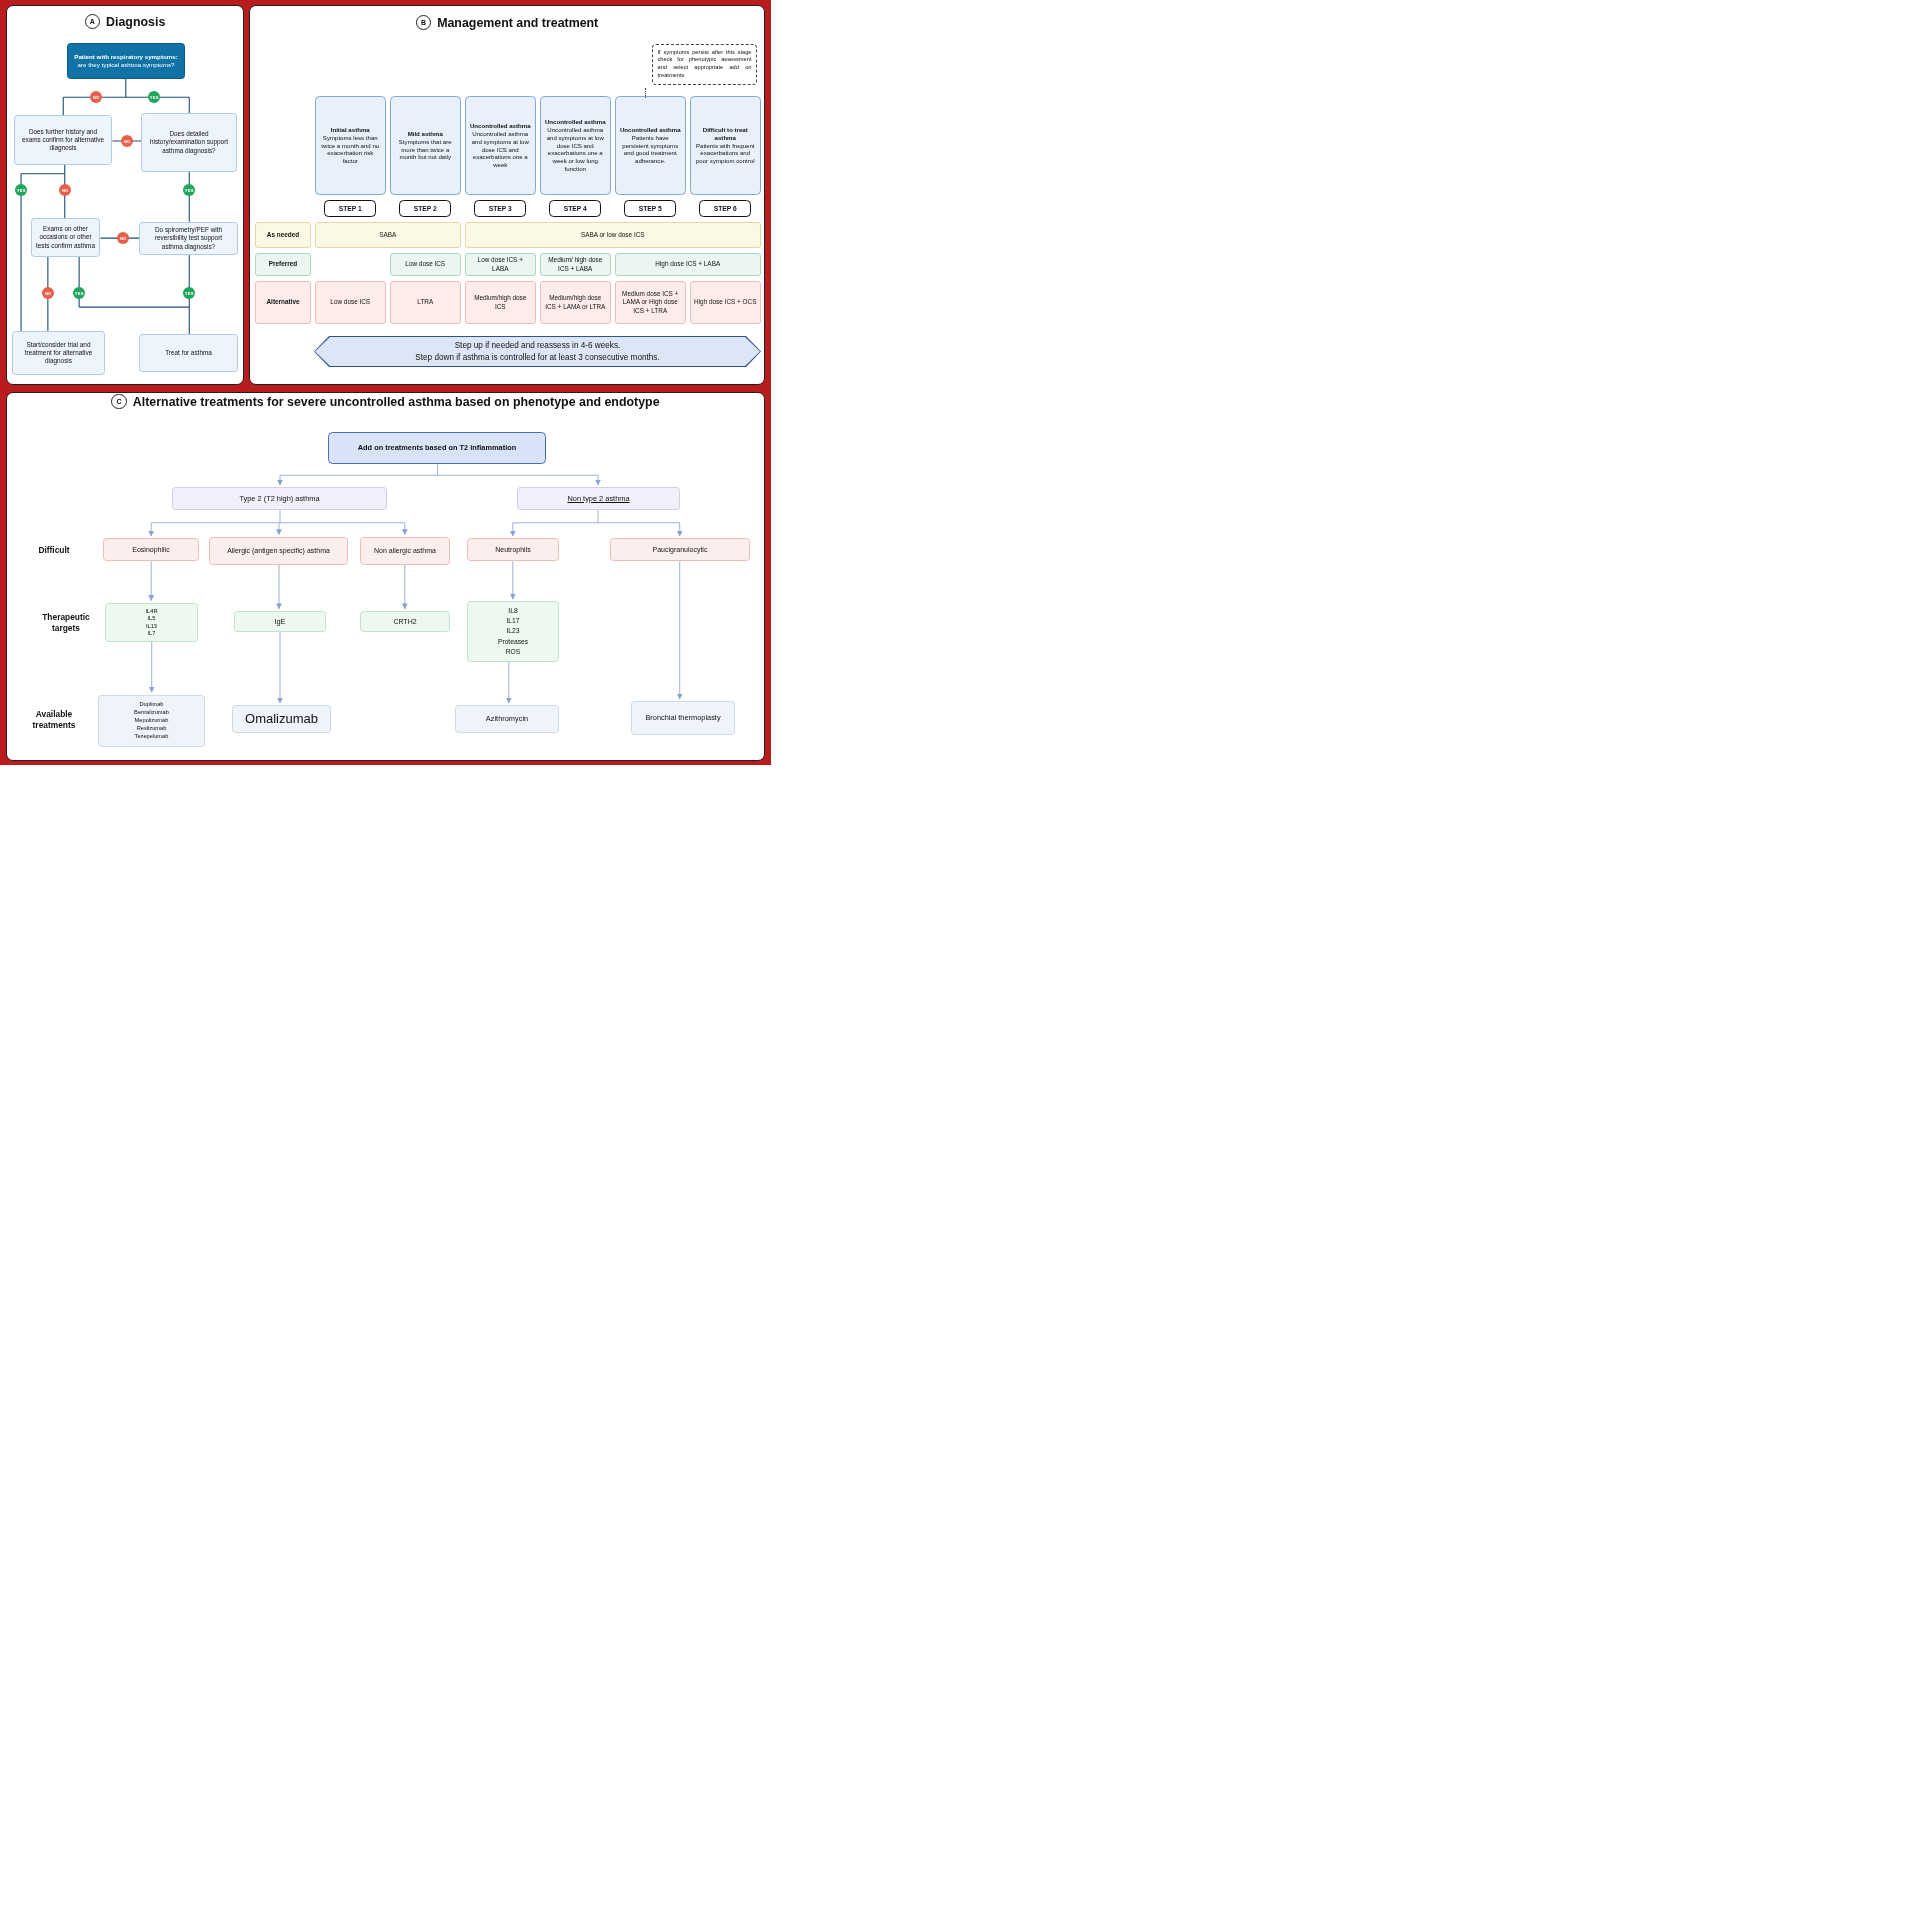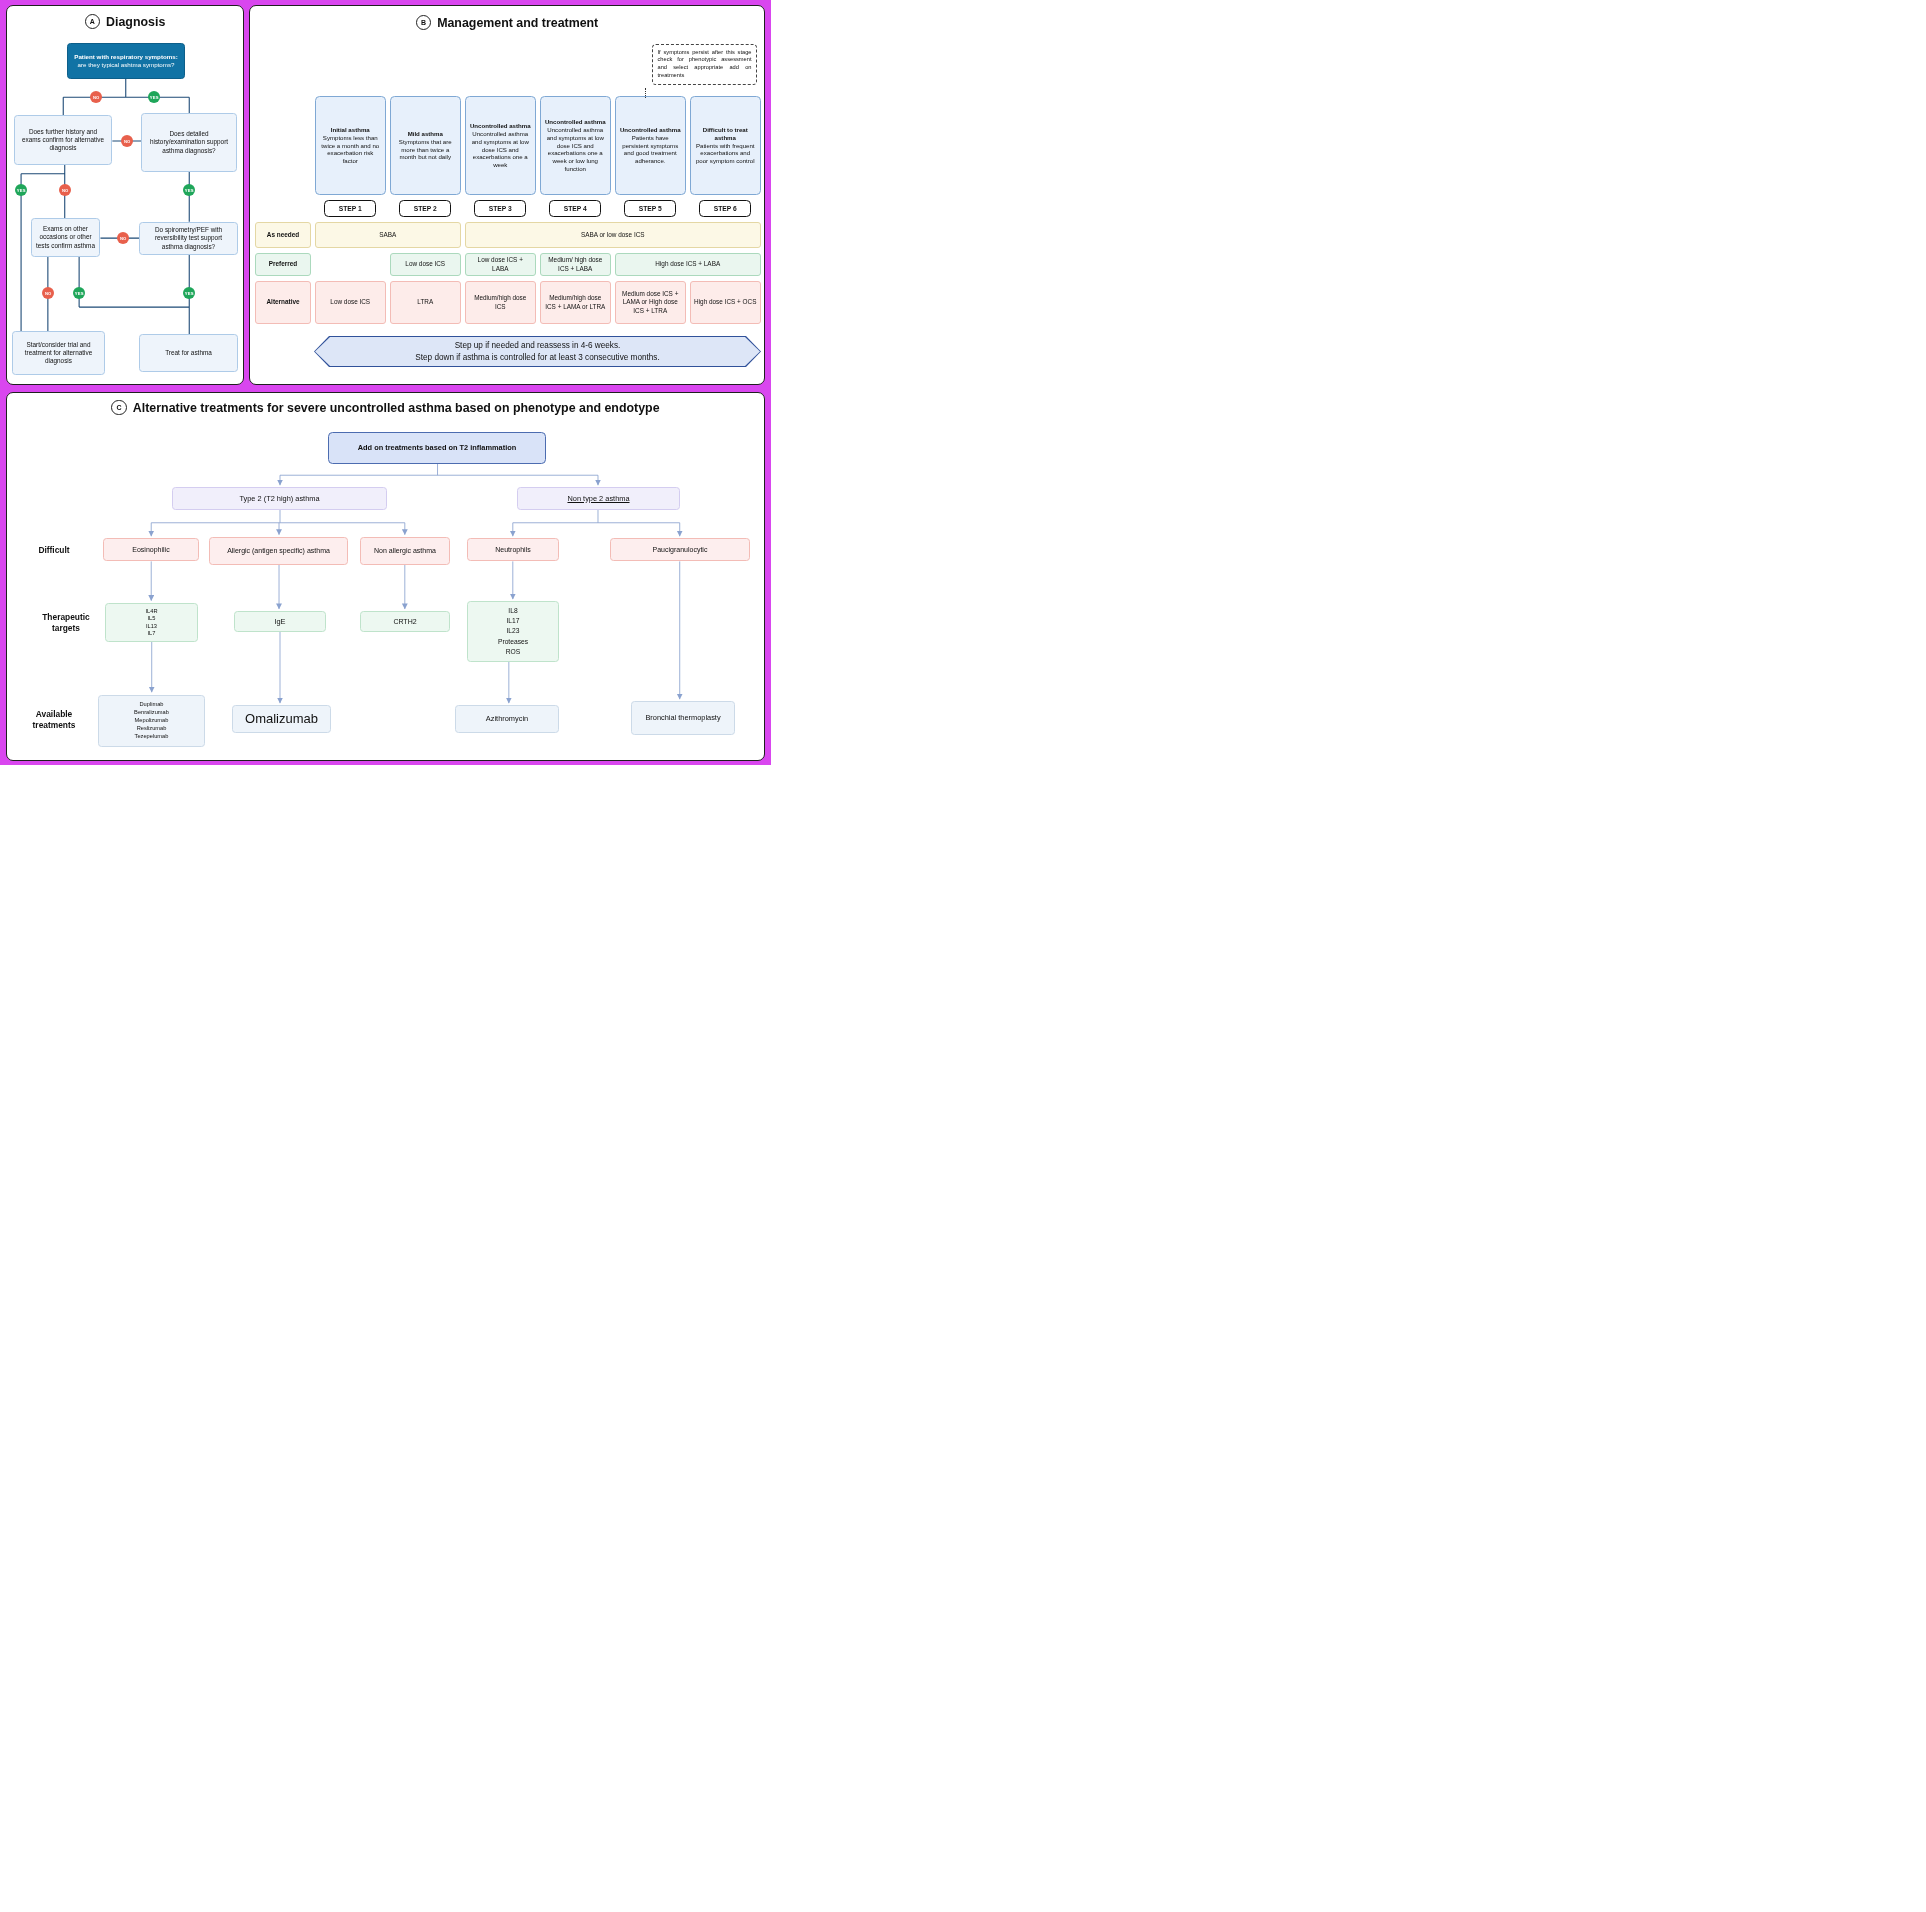--- a/index.html
+++ b/index.html
@@ -1,17 +1,17 @@
 <!DOCTYPE html>
 <html style="font-size:8px"><head>
 <meta charset="utf-8">
 <style>
   html,body{margin:0;padding:0;background:#fff;}
   body{font-family:"Liberation Sans","DejaVu Sans",sans-serif;color:#111;}
-  #page{position:relative;width:771px;height:765px;background:#d946ef;}
+  #page{position:relative;width:771px;height:765px;background:#b91c1c;}
   .panel{position:absolute;border:1.2px solid #1f1f1f;border-radius:7px;background:#fff;box-sizing:border-box;}
   #panelA{left:6px;top:5px;width:238px;height:380px;}
   #panelB{left:249px;top:5px;width:516px;height:380px;}
   #panelC{left:6px;top:392px;width:759px;height:369px;}
   .ptitle{position:absolute;left:0;right:0;display:flex;align-items:center;justify-content:center;gap:6px;z-index:4;}
   .circ{width:13.4px;height:13.4px;border:1.1px solid #222;border-radius:50%;display:flex;align-items:center;justify-content:center;font-weight:700;font-size:7px;flex:0 0 auto;background:#fff;}
   .ptxt{font-weight:700;font-size:12.4px;}
   .fbox{position:absolute;display:flex;flex-direction:column;align-items:center;justify-content:center;text-align:center;border-radius:3.5px;box-sizing:border-box;padding:3px 4px;line-height:1.3;z-index:2;}
   .bluebox{background:#eef4fb;border:0.7px solid #aecbe8;font-size:6.4px;}
   .rootA{background:#1173a5;color:#fff;font-size:6.2px;border:0.7px solid #0d5f8a;}
@@ -148,21 +148,21 @@
     <div class="banner" style="left:64px;top:330px;width:447px;height:31px;">
       <div class="outer clip"></div>
       <div class="inner clip">
         <div>Step up if needed and reassess in 4-6 weeks.</div>
         <div>Step down if asthma is controlled for at least 3 consecutive months.</div>
       </div>
     </div>
   </div>
 
   <div id="panelC" class="panel">
-    <div class="ptitle" style="top:7px;">
+    <div class="ptitle" style="top:1px;">
       <div class="circ">C</div>
       <div class="ptxt">Alternative treatments for severe uncontrolled asthma based on phenotype and endotype</div>
     </div>
 
     <svg class="conn" width="759" height="369" viewBox="0 0 1530 745">
       <defs>
         <marker id="arrC" markerWidth="9" markerHeight="9" refX="6.5" refY="3.5" orient="auto">
           <path d="M0,0 L7,3.5 L0,7 z" fill="#8aa2cf"></path>
         </marker>
       </defs>

